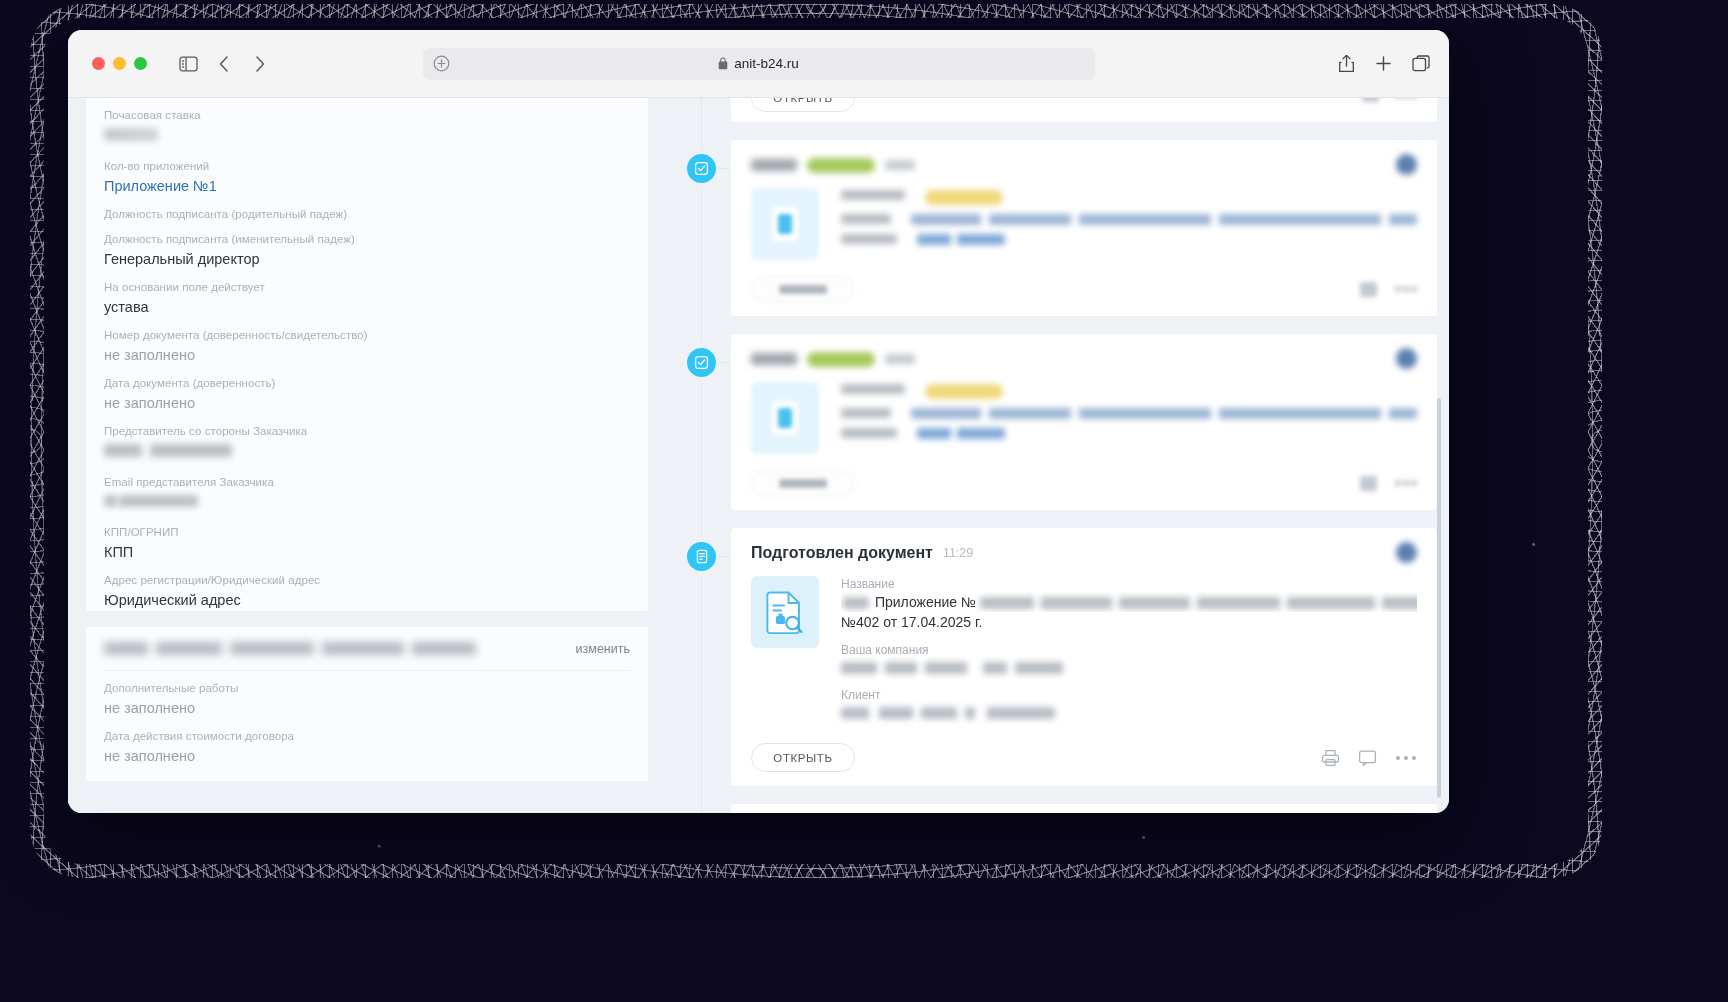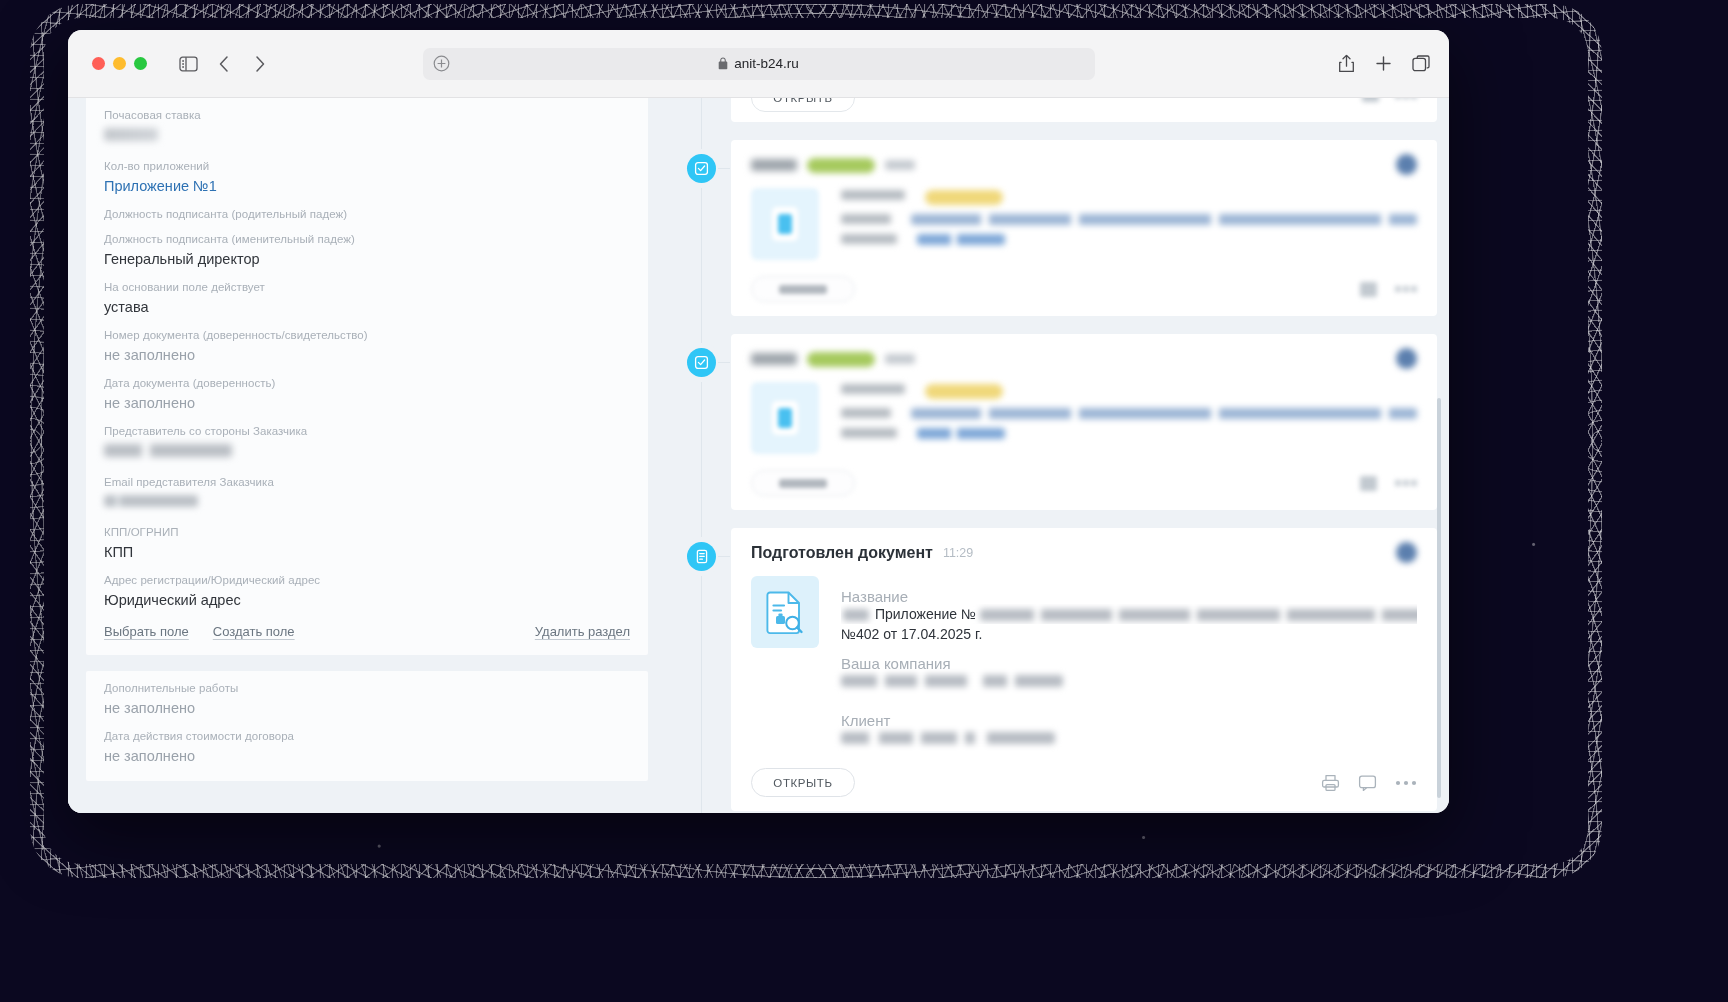--- a/index.html
+++ b/index.html
@@ -395,24 +395,23 @@
   .doc-body { display: flex; gap: 22px; margin-top: 14px; }
   .doc-thumb {
     width: 68px; height: 72px;
     border-radius: 6px;
     background: #ddf1fb;
     flex: 0 0 68px;
     display:flex;align-items:center;justify-content:center;
   }
   .doc-fields { flex: 1; padding-top: 1px; min-width: 0; }
   .doc-flabel {
-    font-size: 15px;
+    font-size: 12px;
     color: #a7aeb6;
     line-height: 15px;
-    margin-top: 12px;
   }
   .doc-fvalue {
     font-size: 14px;
     color: #2e333a;
     line-height: 20px;
     margin-bottom: 11px;
   }
   .doc-title-line { display: block; white-space: nowrap; overflow: hidden; }
   .bl-chip {
     display: inline-block;
@@ -642,28 +641,27 @@
           <div class="field">
             <div class="field-label">КПП/ОГРНИП</div>
             <div class="field-value">КПП</div>
           </div>
 
           <div class="field">
             <div class="field-label">Адрес регистрации/Юридический адрес</div>
             <div class="field-value">Юридический адрес</div>
           </div>
 
-          <div class="section-links">
-            <span class="slink">Выбрать поле</span>
-            <span class="slink">Создать поле</span>
-            <span class="slink right">Удалить раздел</span>
-          </div>
         </div>
 
         <div class="panel second">
+          <div class="sec2-head">
+            <div class="sec2-title"></div>
+            <div class="sec2-change">изменить</div>
+          </div>
 
           <div class="field">
             <div class="field-label">Дополнительные работы</div>
             <div class="field-value muted">не заполнено</div>
           </div>
 
           <div class="field">
             <div class="field-label">Дата действия стоимости договора</div>
             <div class="field-value muted">не заполнено</div>
           </div>

